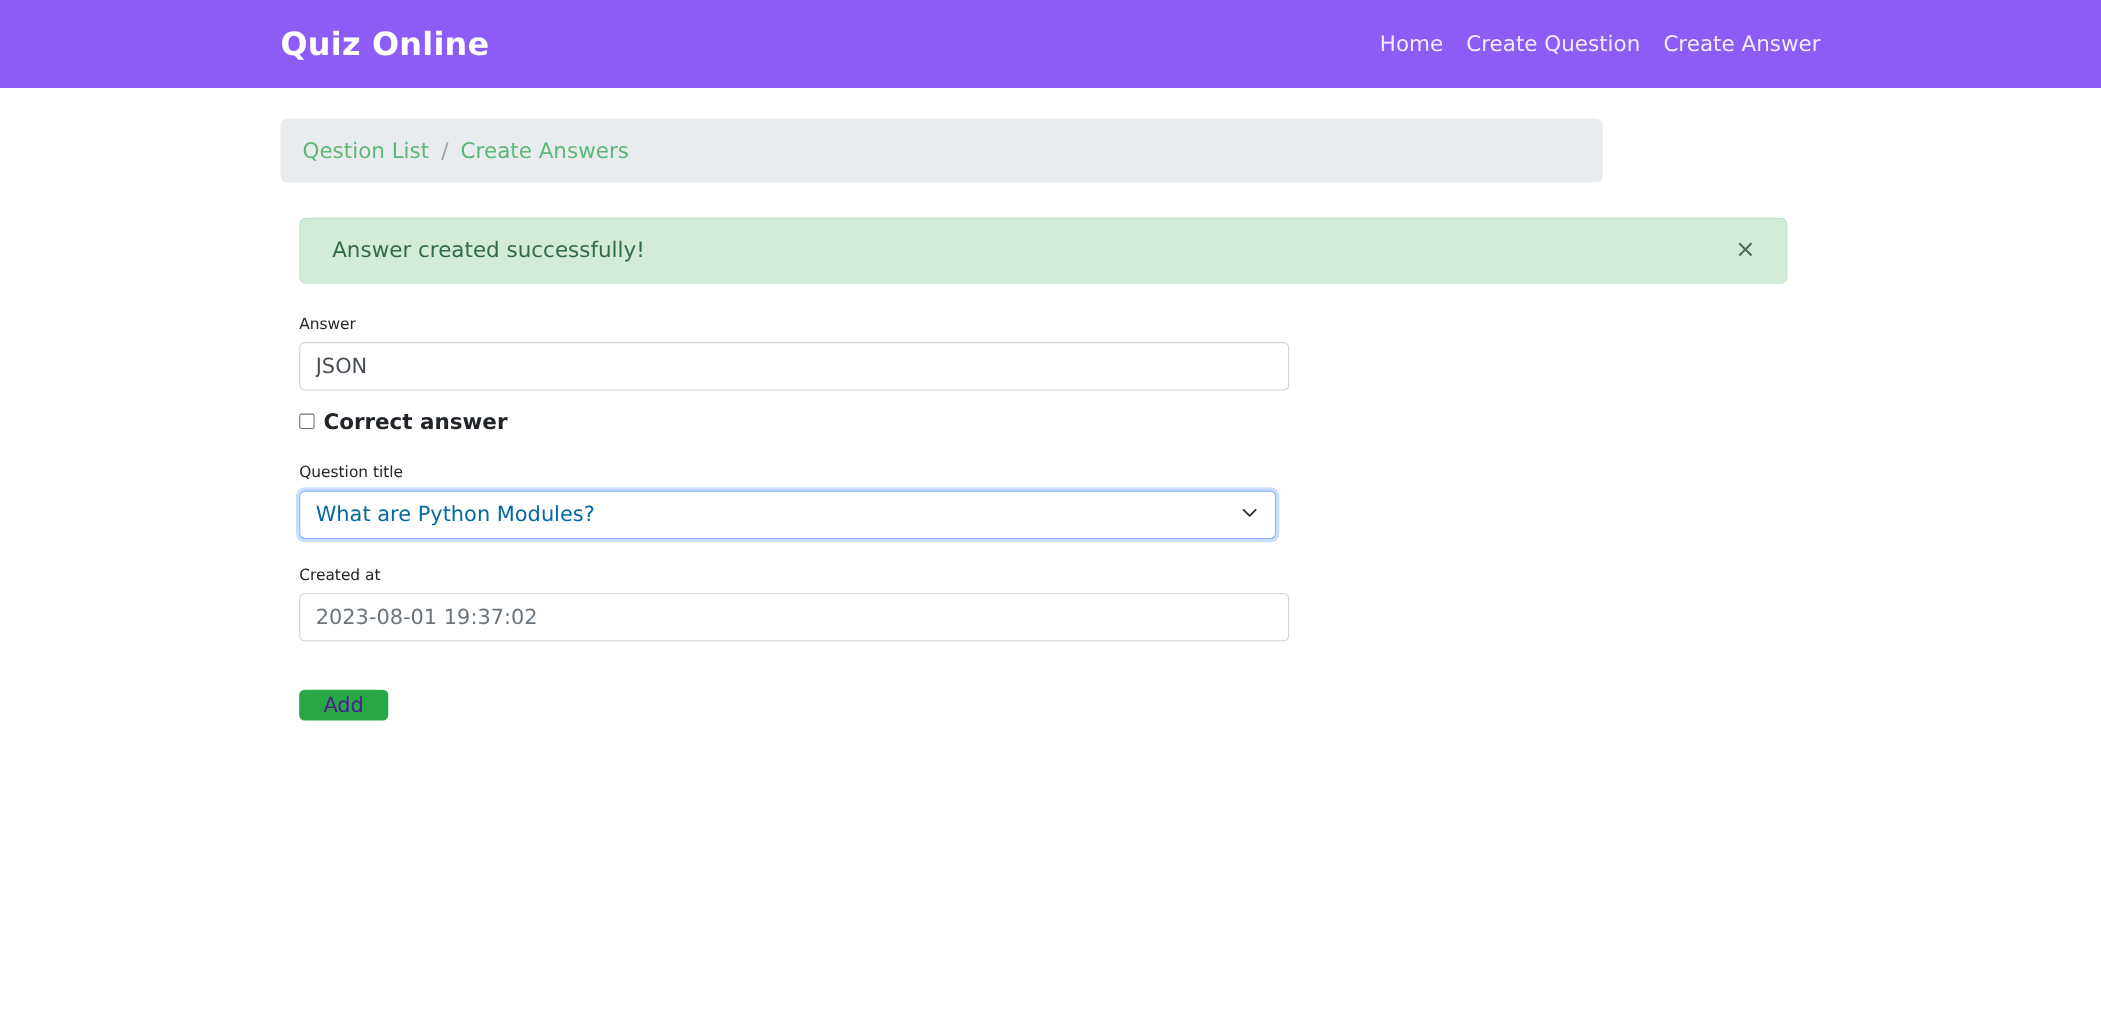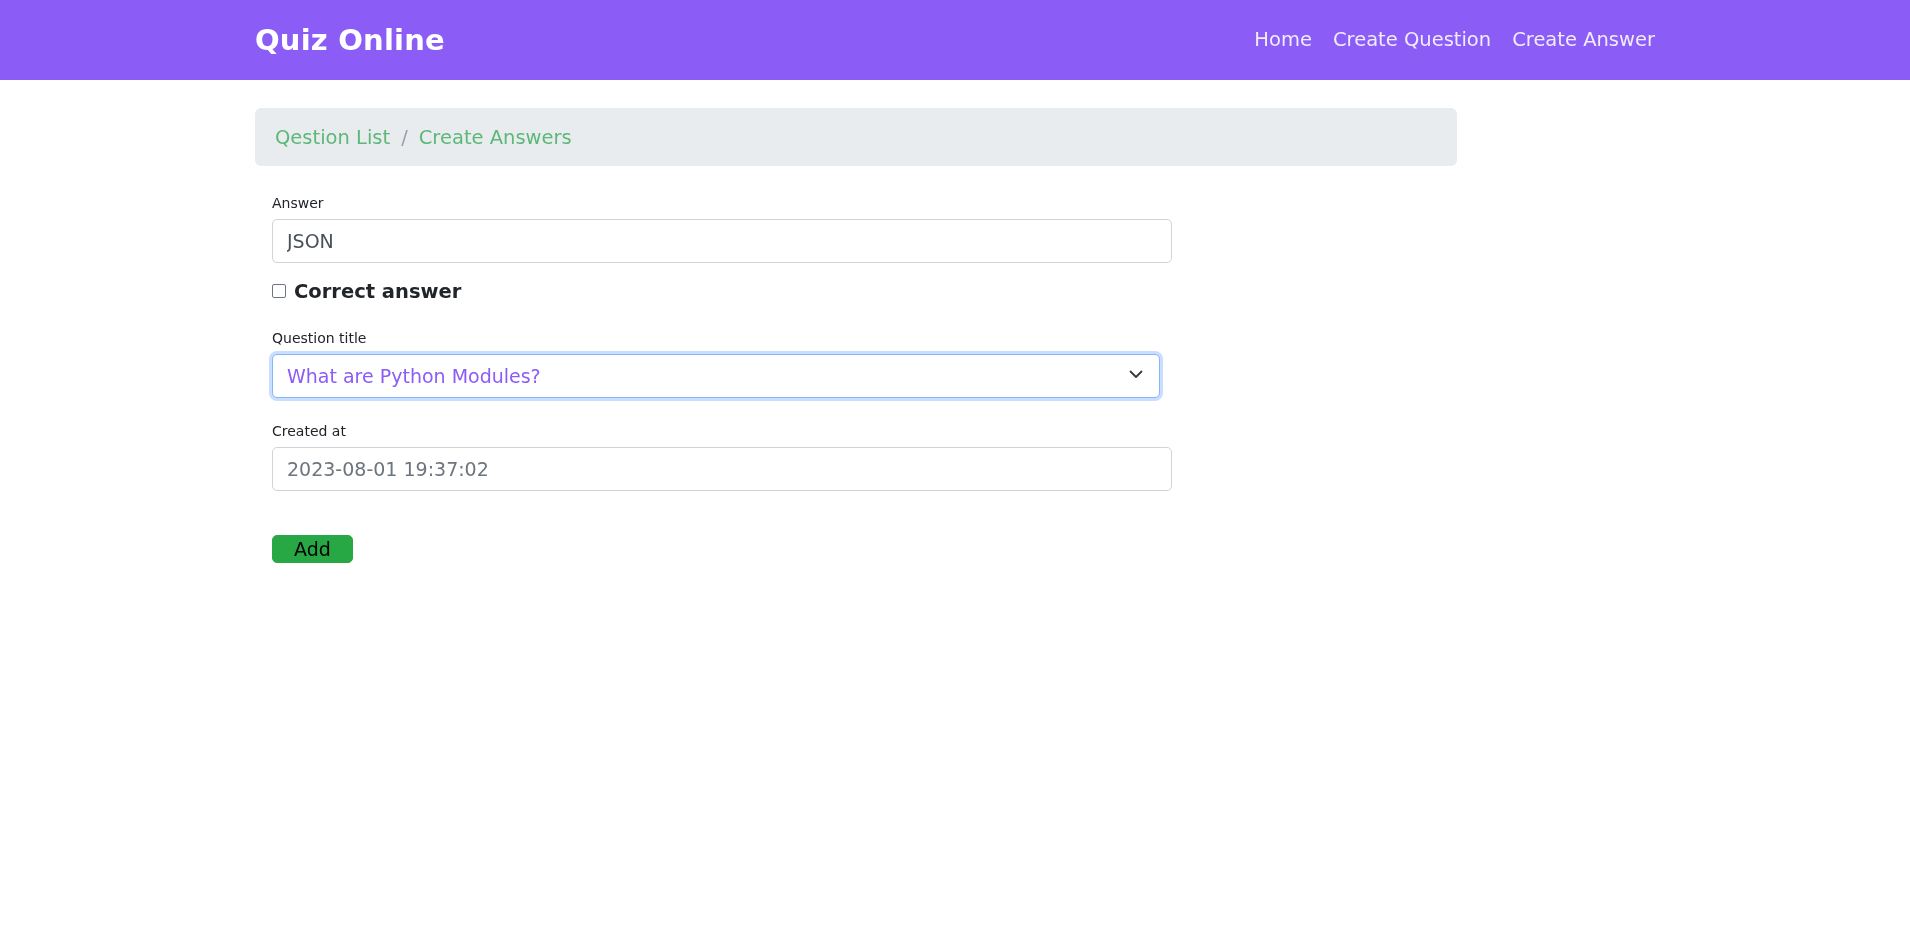--- a/index.html
+++ b/index.html
@@ -142,21 +142,21 @@
 
   .form-select {
     display: block;
     width: 888px;
     height: 44px;
     border: 1px solid #86b7fe;
     border-radius: 5px;
     background: #ffffff;
     padding: 0 14px;
     font-size: 19px;
-    color: #8b5cf6;
+    color: #0369a1;
     font-family: "DejaVu Sans", "Liberation Sans", sans-serif;
     outline: none;
     box-shadow: 0 0 0 3px rgba(13,110,253,0.22);
     -webkit-appearance: none;
     appearance: none;
     position: relative;
   }
   .select-wrap { position: relative; width: 888px; }
   .select-chevron {
     position: absolute;
@@ -194,21 +194,21 @@
     color: #212529;
     line-height: 1;
     cursor: pointer;
   }
 
   
   .btn-add {
     margin-top: 44px;
     background: #27a844;
     border: 1px solid #27a844;
-    color: #000000;
+    color: #4c1d95;
     font-size: 19px;
     border-radius: 5px;
     padding: 2px 21px;
     cursor: pointer;
     font-family: "DejaVu Sans", "Liberation Sans", sans-serif;
     line-height: 1.2;
   }
 </style>
 </head>
 <body>
@@ -225,20 +225,24 @@
 </div>
 
 <div class="container">
 
   <nav class="breadcrumb">
     <a class="breadcrumb-item" href="#">Qestion List</a>
     <span class="breadcrumb-sep">/</span>
     <a class="breadcrumb-item" href="#">Create Answers</a>
   </nav>
 
+  <div class="alert">
+    <span class="alert-text">Answer created successfully!</span>
+    <button class="alert-close">×</button>
+  </div>
 
   <form class="form">
 
     <div class="form-group">
       <label class="form-label">Answer</label>
       <input class="form-control" type="text" value="JSON" style="">
     </div>
 
     <div class="check-row">
       <span class="check-box"></span>

